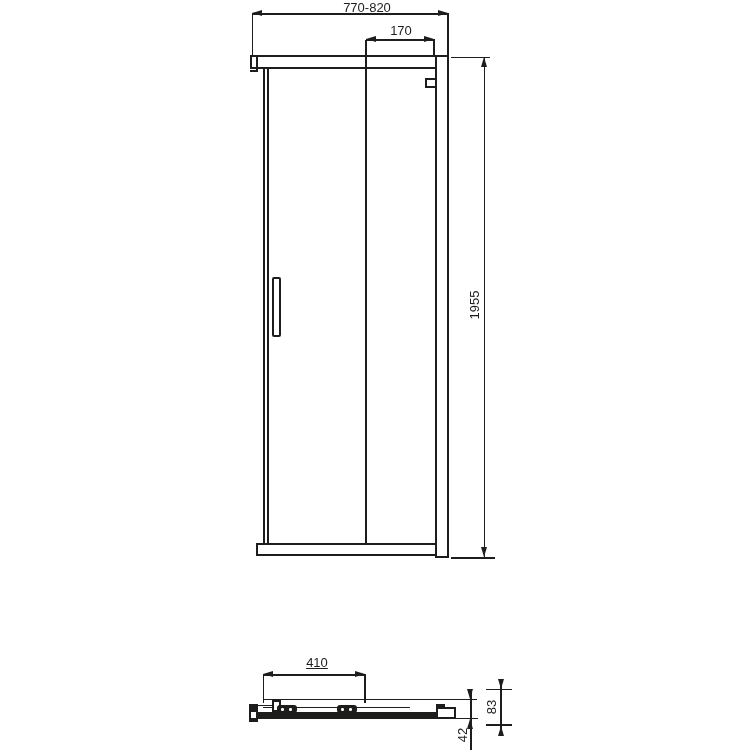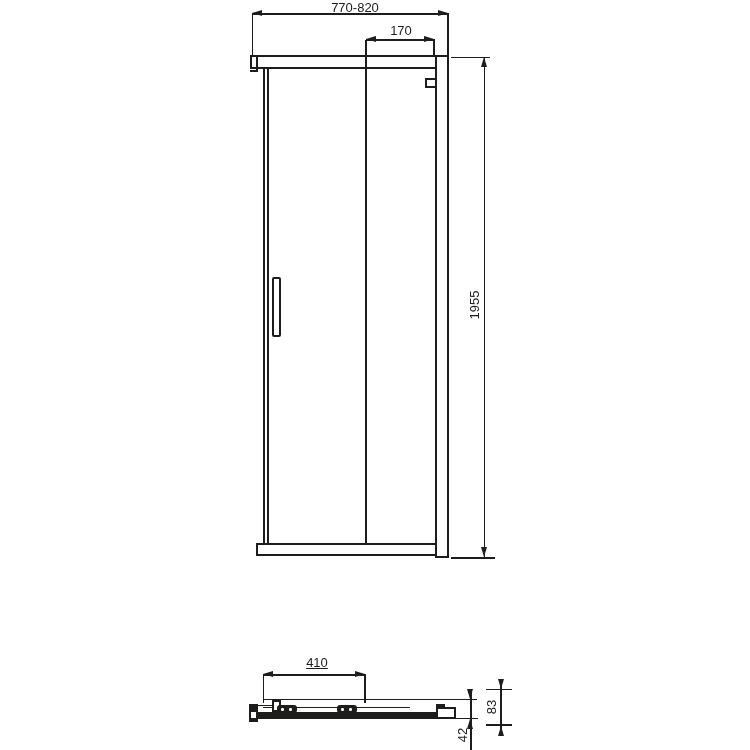--- a/index.html
+++ b/index.html
@@ -40,21 +40,21 @@
 
     <div class="box" style="left:256px;top:543px;width:181px;height:13px;"></div>
 
     <div class="box" style="left:272px;top:277px;width:9px;height:60px;border-width:2px;border-radius:2px;"></div>
 
     <div class="ln" style="left:252px;top:13px;width:196px;height:1.5px;"></div>
     <div class="arr a-left" style="left:252px;top:10px;"></div>
     <div class="arr a-right" style="left:438px;top:10px;"></div>
     <div class="ln" style="left:251.5px;top:13px;width:1.5px;height:42px;"></div>
     <div class="ln" style="left:447px;top:13px;width:1.5px;height:42px;"></div>
-    <span class="lbl" style="left:314px;top:1px;width:82px;">770-820</span>
+    <span class="lbl" style="left:326px;top:1px;width:82px;">770-820</span>
 
     <div class="ln" style="left:366px;top:39px;width:68px;height:1.5px;"></div>
     <div class="arr a-left" style="left:366px;top:36px;"></div>
     <div class="arr a-right" style="left:424px;top:36px;"></div>
     <div class="ln" style="left:433px;top:39px;width:1.5px;height:18px;"></div>
     <span class="lbl" style="left:376px;top:24px;width:50px;">170</span>
 
     <div class="ln" style="left:451px;top:56.5px;width:39px;height:1.5px;"></div>
     <div class="ln" style="left:451px;top:557px;width:44px;height:1.5px;"></div>
     <div class="ln" style="left:483.5px;top:58px;width:1.5px;height:499px;"></div>

